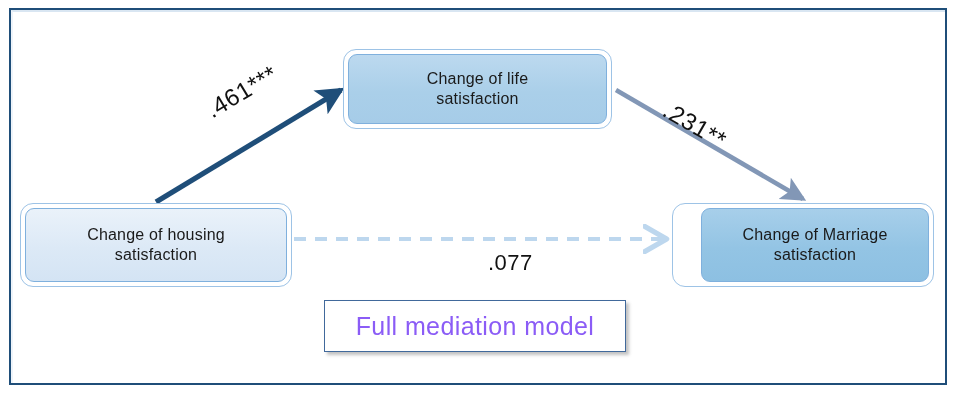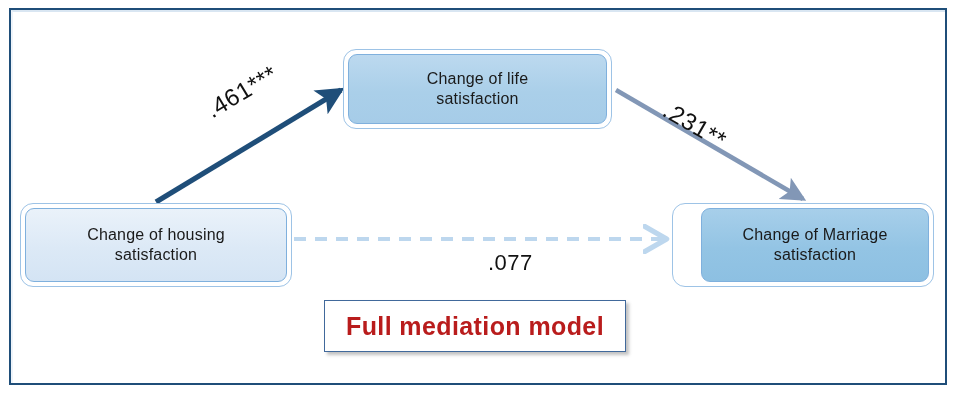--- a/index.html
+++ b/index.html
@@ -130,23 +130,22 @@
     box-sizing: border-box;
     border: 1.6px solid #41699b;
     background: #ffffff;
     box-shadow: 3px 3px 3px rgba(120,120,120,0.45);
     display: flex;
     align-items: center;
     justify-content: center;
   }
   #caption-text {
     font-size: 25px;
-    color: #b91c1c;
+    color: #8b5cf6;
     letter-spacing: 0.4px;
-    font-weight: bold;
   }
 </style>
 </head>
 <body>
 
 <div id="canvas">
 
   <div class="frame"></div>
   <div class="frame-inner-glow"></div>
 

